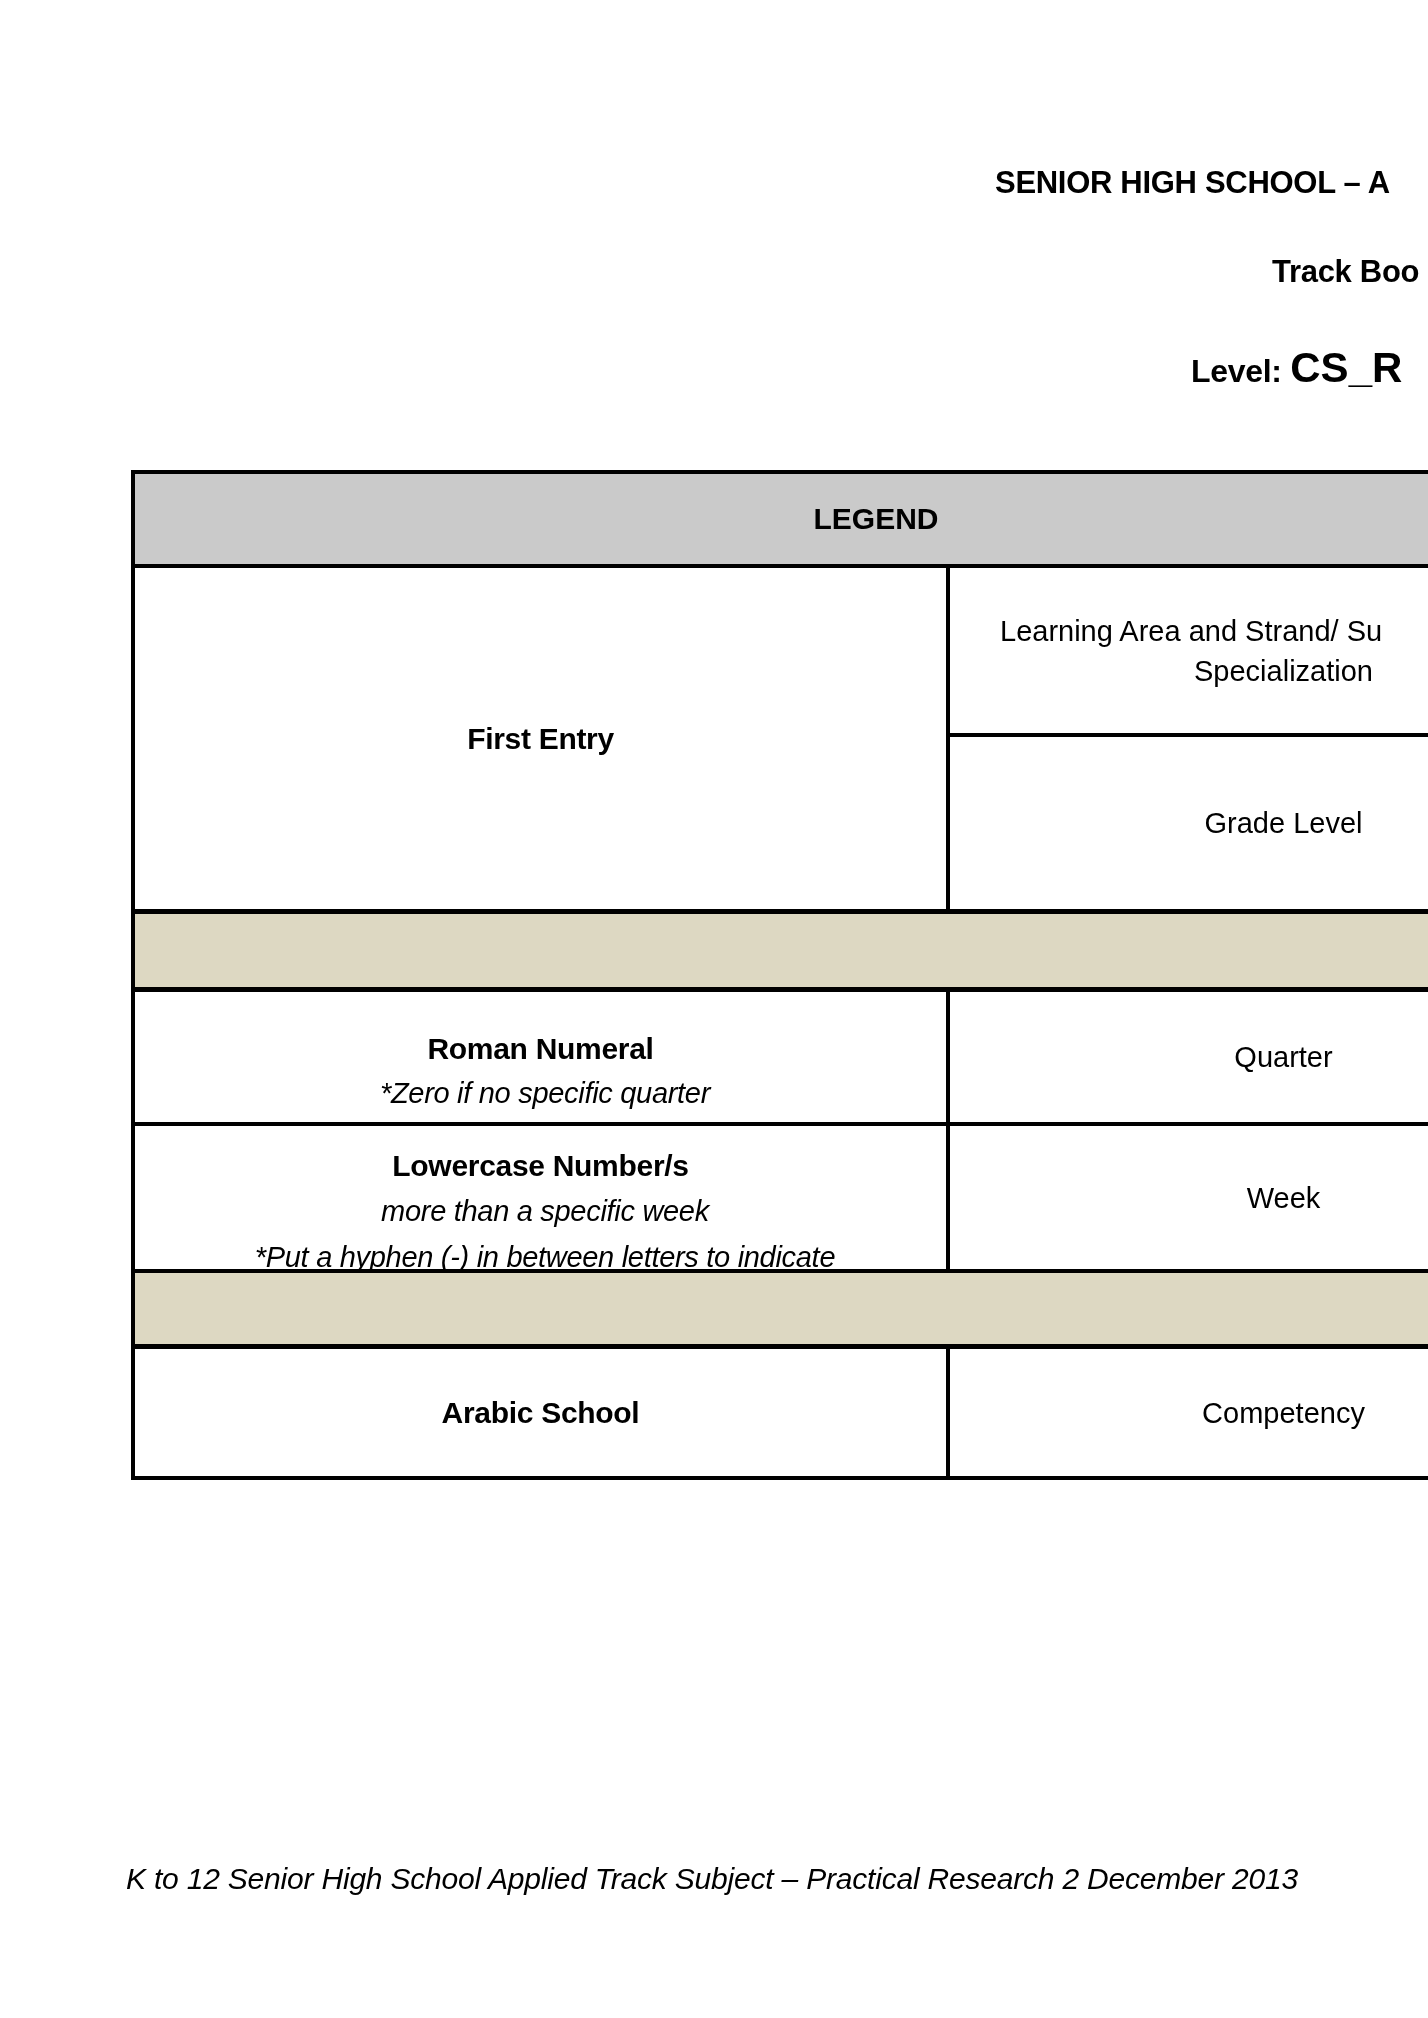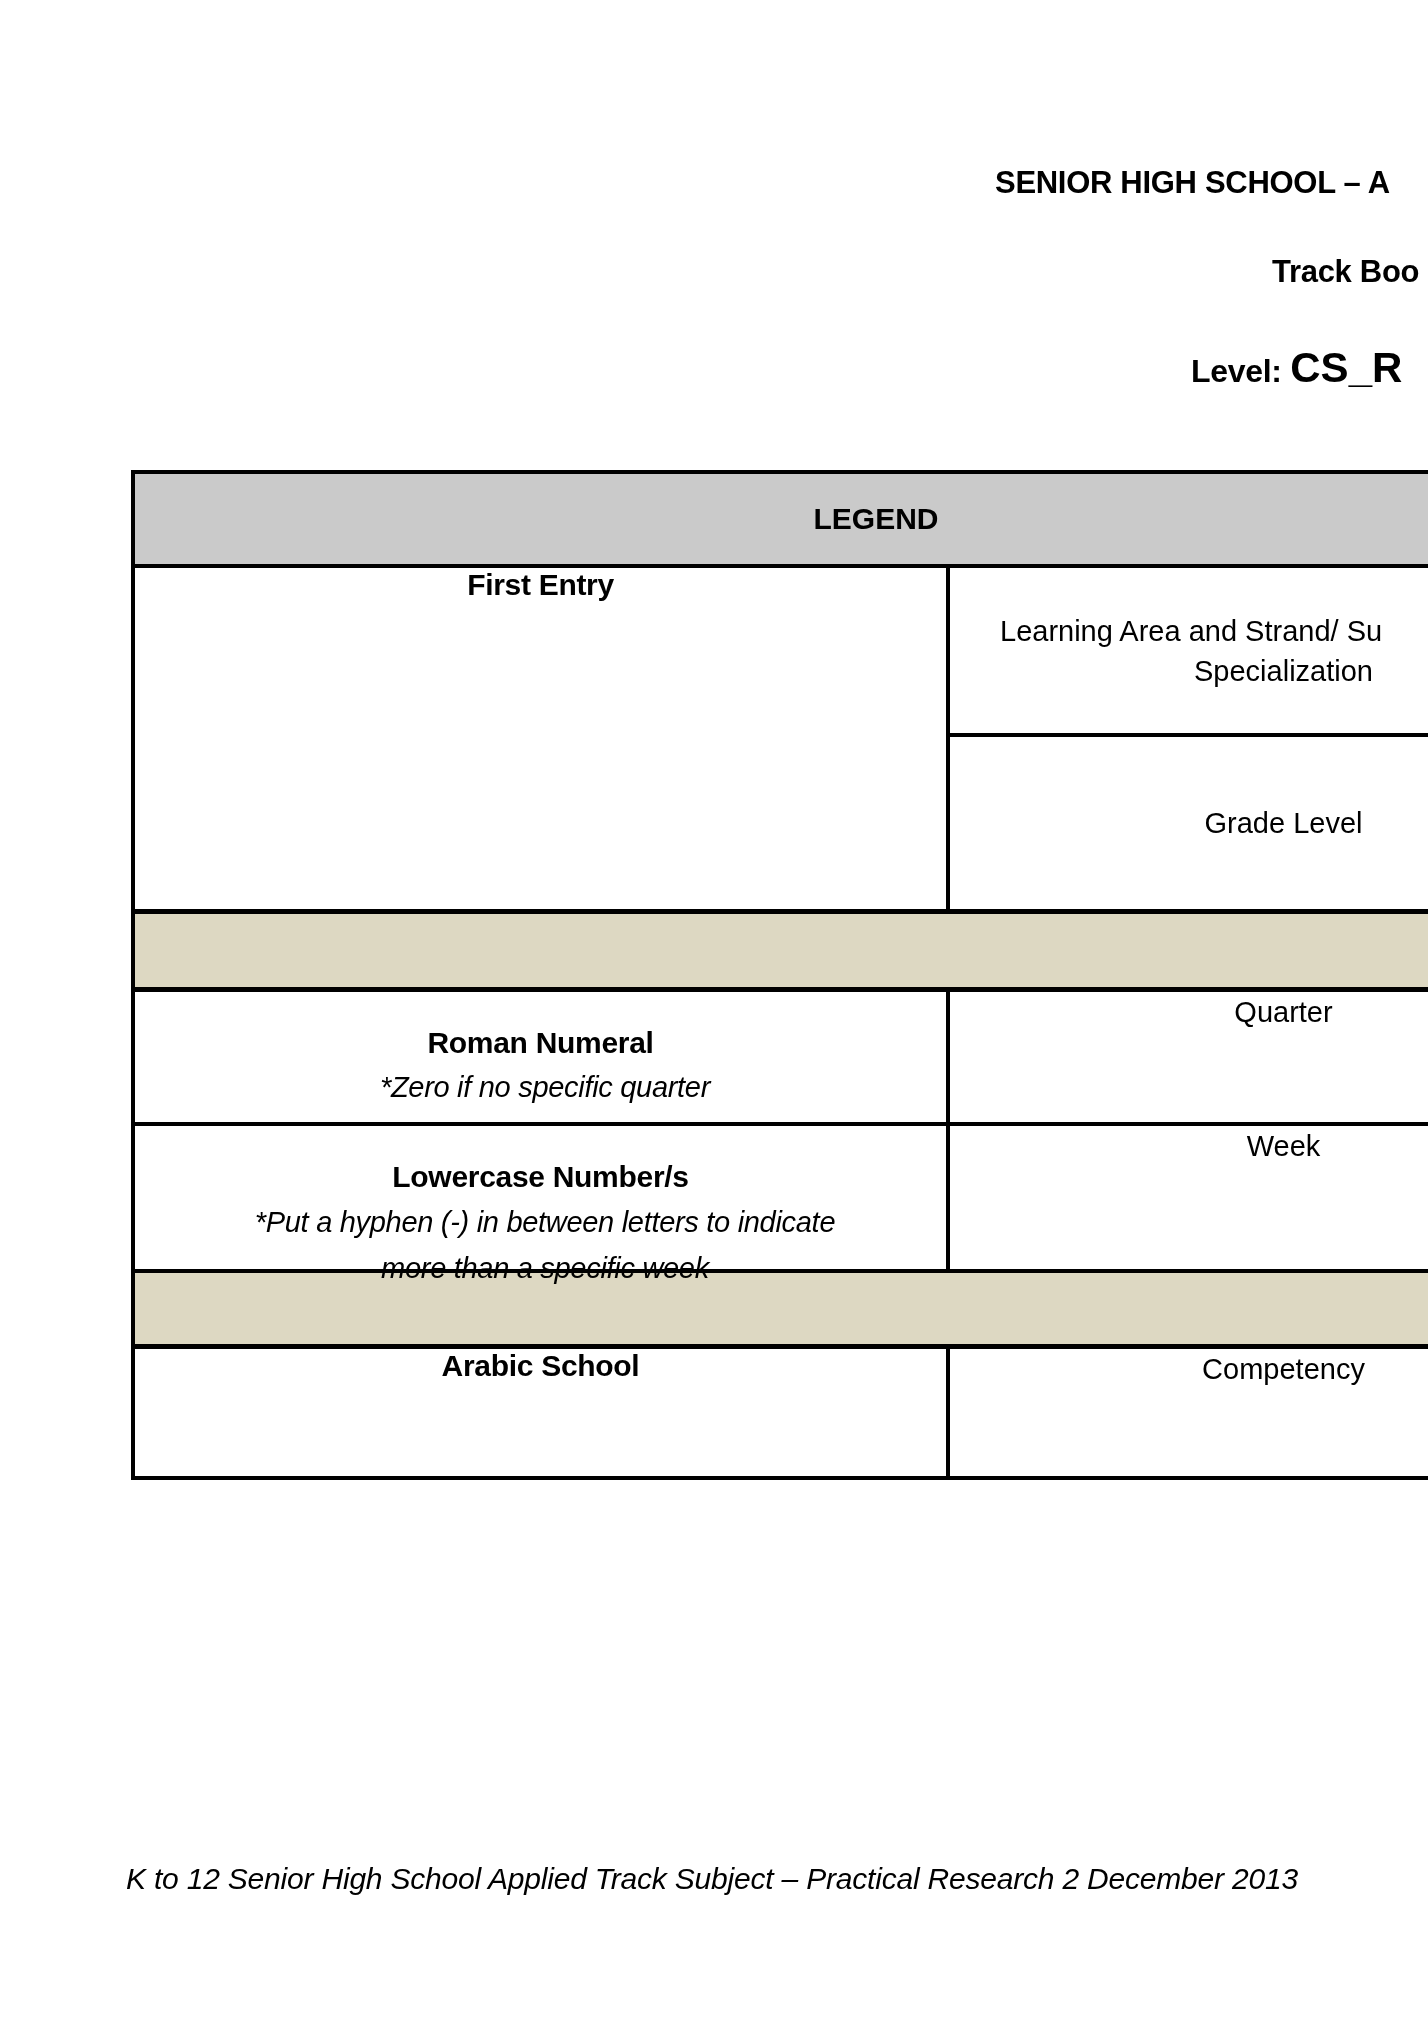--- a/index.html
+++ b/index.html
@@ -44,21 +44,21 @@
   }
   .t-row {
     display: flex;
     box-sizing: border-box;
     align-items: stretch;
   }
   .cell {
     box-sizing: border-box;
     display: flex;
     flex-direction: column;
-    justify-content: flex-start;
+    justify-content: center;
   }
   .cell-left {
     width: 815px;
     border-right: 4px solid #000;
     text-align: center;
   }
   .cell-right {
     flex: 1;
     text-align: center;
   }
@@ -175,22 +175,22 @@
         <div class="note-italic">*Zero if no specific quarter</div>
       </div>
       <div class="cell cell-right">
         <span class="lbl">Quarter</span>
       </div>
     </div>
 
     <div class="t-row row-lower">
       <div class="cell cell-left">
         <div class="lbl-bold">Lowercase Number/s</div>
+        <div class="note-italic">more than a specific week</div>
         <div class="note-italic">*Put a hyphen (-) in between letters to indicate</div>
-        <div class="note-italic">more than a specific week</div>
       </div>
       <div class="cell cell-right">
         <span class="lbl">Week</span>
       </div>
     </div>
 
     <div class="row-beige2 beige"></div>
 
     <div class="t-row row-arabic">
       <div class="cell cell-left">

